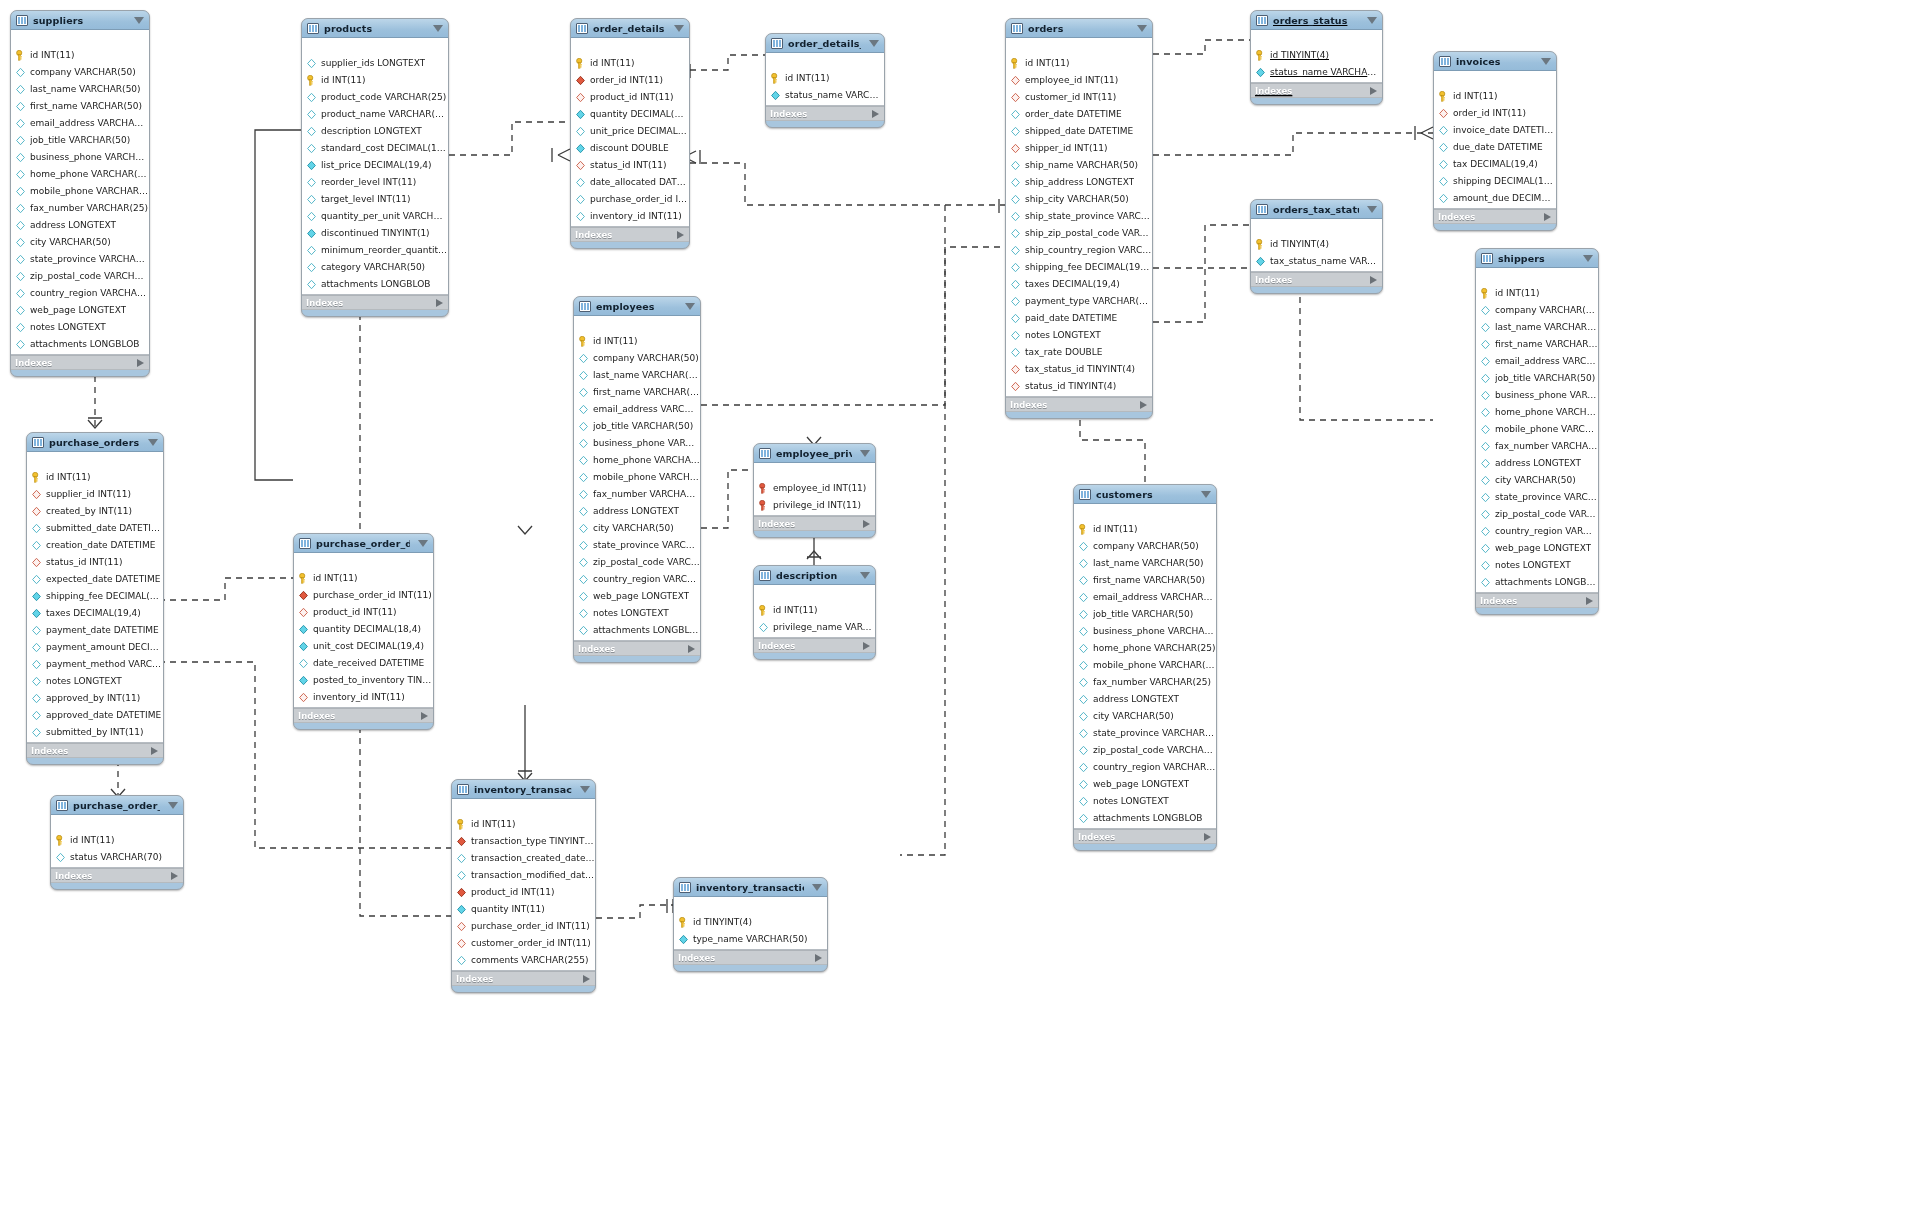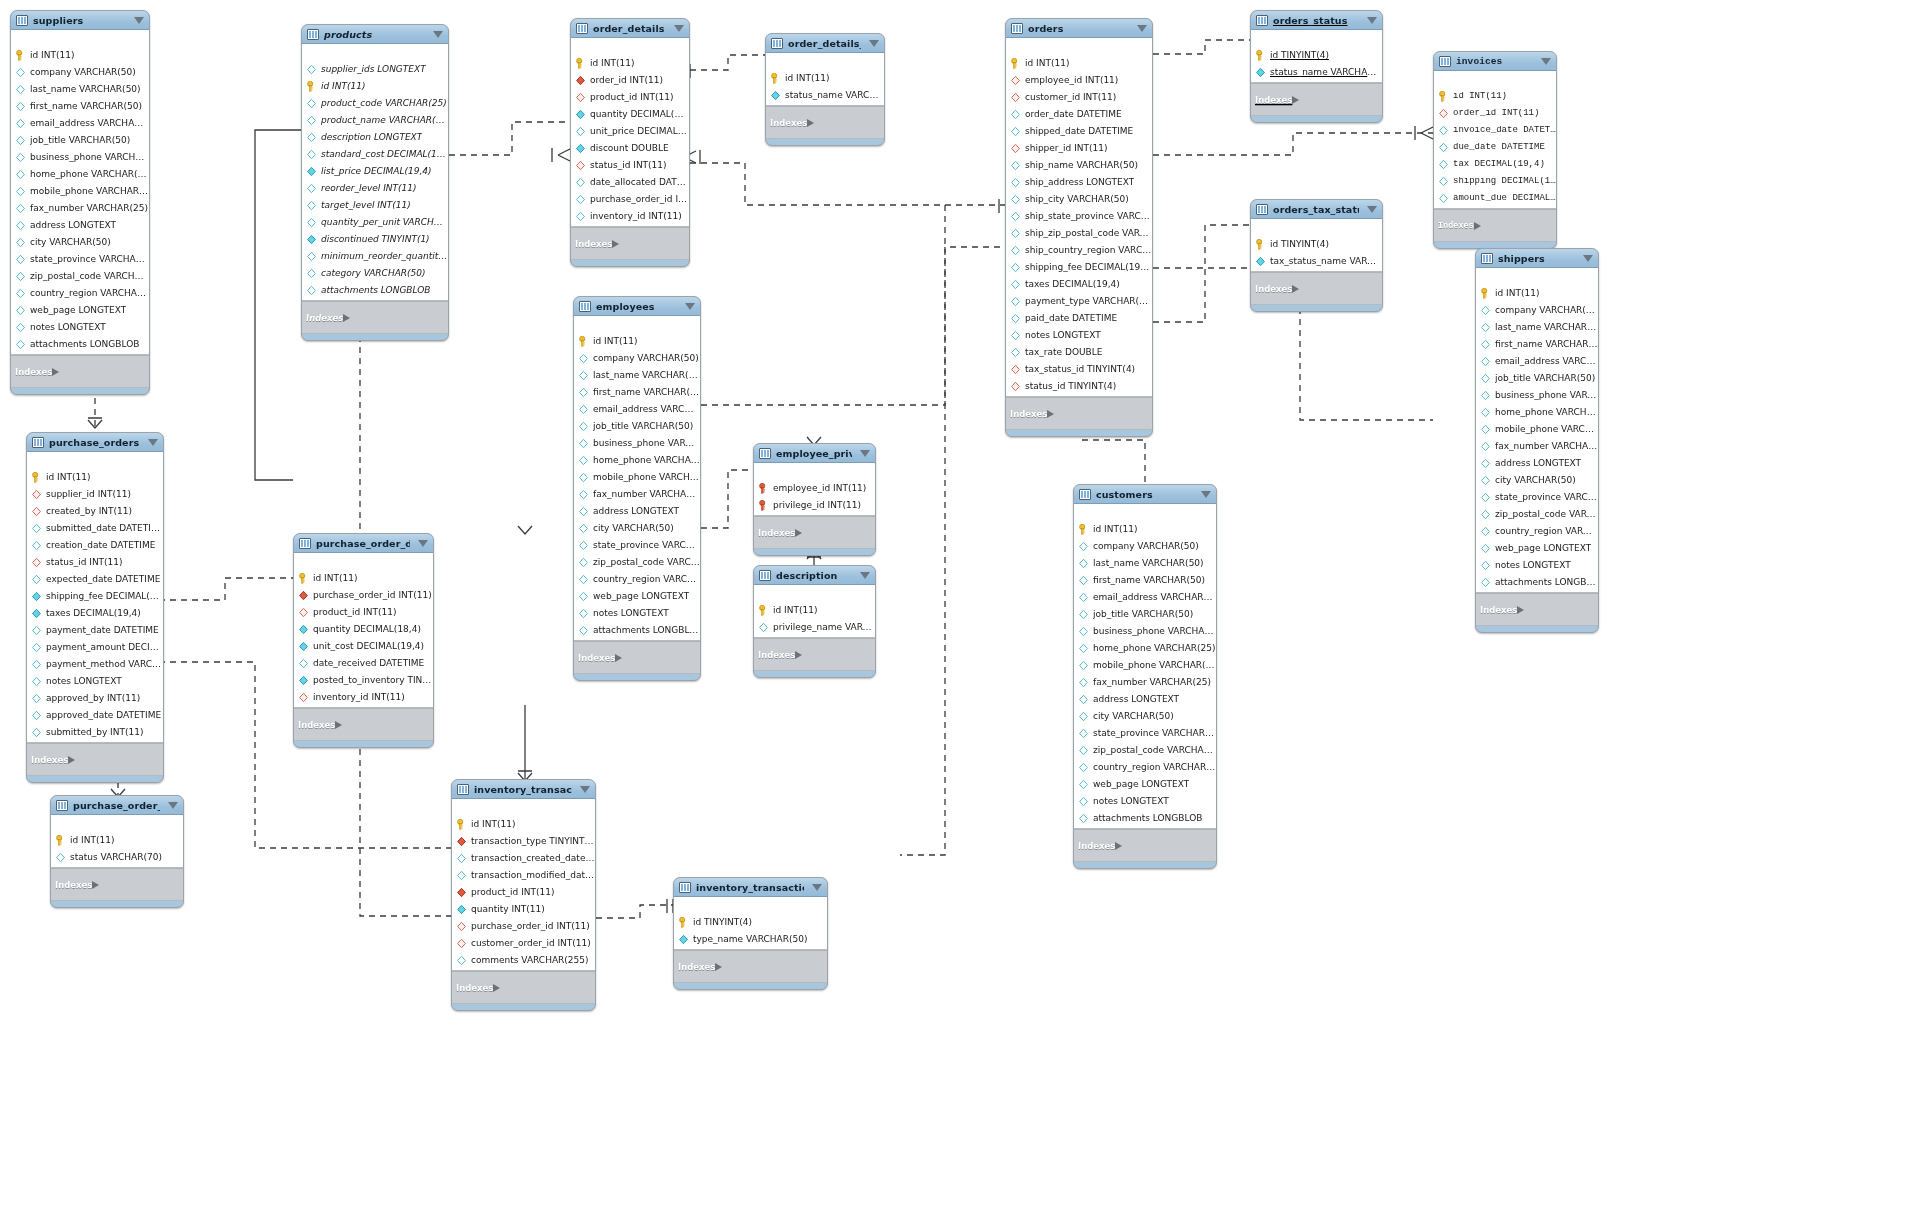--- a/index.html
+++ b/index.html
@@ -94,23 +94,24 @@
     font-size: 9px;
     color: #1a1a1a;
     line-height: 1;
     overflow: hidden;
     text-overflow: ellipsis;
   }
   
   .gly { width: 11px; height: 11px; flex: 0 0 auto; position: relative; }
   .gly svg { display: block; }
   .idx {
-    height: 33px;
+    height: 15px;
     display: flex;
     align-items: center;
+    justify-content: space-between;
     padding: 0 5px 0 4px;
     background: #c9cdd1;
     border-top: 1px solid #aeb3b8;
     border-bottom: 1px solid #b5babe;
   }
   .idx-lbl {
     font-size: 8.5px;
     color: #ffffff;
     font-weight: bold;
     text-shadow: 0 1px 0 #8c9196;
@@ -359,21 +360,21 @@
               </svg>
             </span>
             <span class="col-lbl">attachments LONGBLOB</span>
           </div>
         </div>
         <div class="idx">
           <span class="idx-lbl">Indexes</span>
           <span class="tri-r"></span>
         </div>
       </div>
-      <div class="tbl" style="left: 301px; top: 24px; width: 148px; font-style: italic;">
+      <div class="tbl" style="left: 301px; top: 18px; width: 148px;">
         <div class="tbl-hd">
           <span class="tbl-ico"></span>
           <span class="tbl-name">products</span>
           <span class="caret"></span>
         </div>
         <div class="tbl-body">
           <div class="col">
             <span class="gly">
               <svg width="11" height="11" viewBox="0 0 11 11">
                 <path d="M5.5 1.3 L9.4 5.5 L5.5 9.7 L1.6 5.5 Z" fill="#ffffff" stroke="#56b7c9" stroke-width="1"></path>
@@ -855,21 +856,21 @@
               </svg>
             </span>
             <span class="col-lbl">tax_status_name VARCHAR(50)</span>
           </div>
         </div>
         <div class="idx">
           <span class="idx-lbl">Indexes</span>
           <span class="tri-r"></span>
         </div>
       </div>
-      <div class="tbl" style="left: 1433px; top: 51px; width: 124px; font-family: Liberation Mono, monospace;">
+      <div class="tbl" style="left: 1433px; top: 51px; width: 124px;">
         <div class="tbl-hd">
           <span class="tbl-ico"></span>
           <span class="tbl-name">invoices</span>
           <span class="caret"></span>
         </div>
         <div class="tbl-body">
           <div class="col">
             <span class="gly">
               <svg width="11" height="11" viewBox="0 0 11 11">
                 <circle cx="4.2" cy="2.9" r="2.6" fill="#f2c02e" stroke="#b58a12" stroke-width=".7"></circle>

